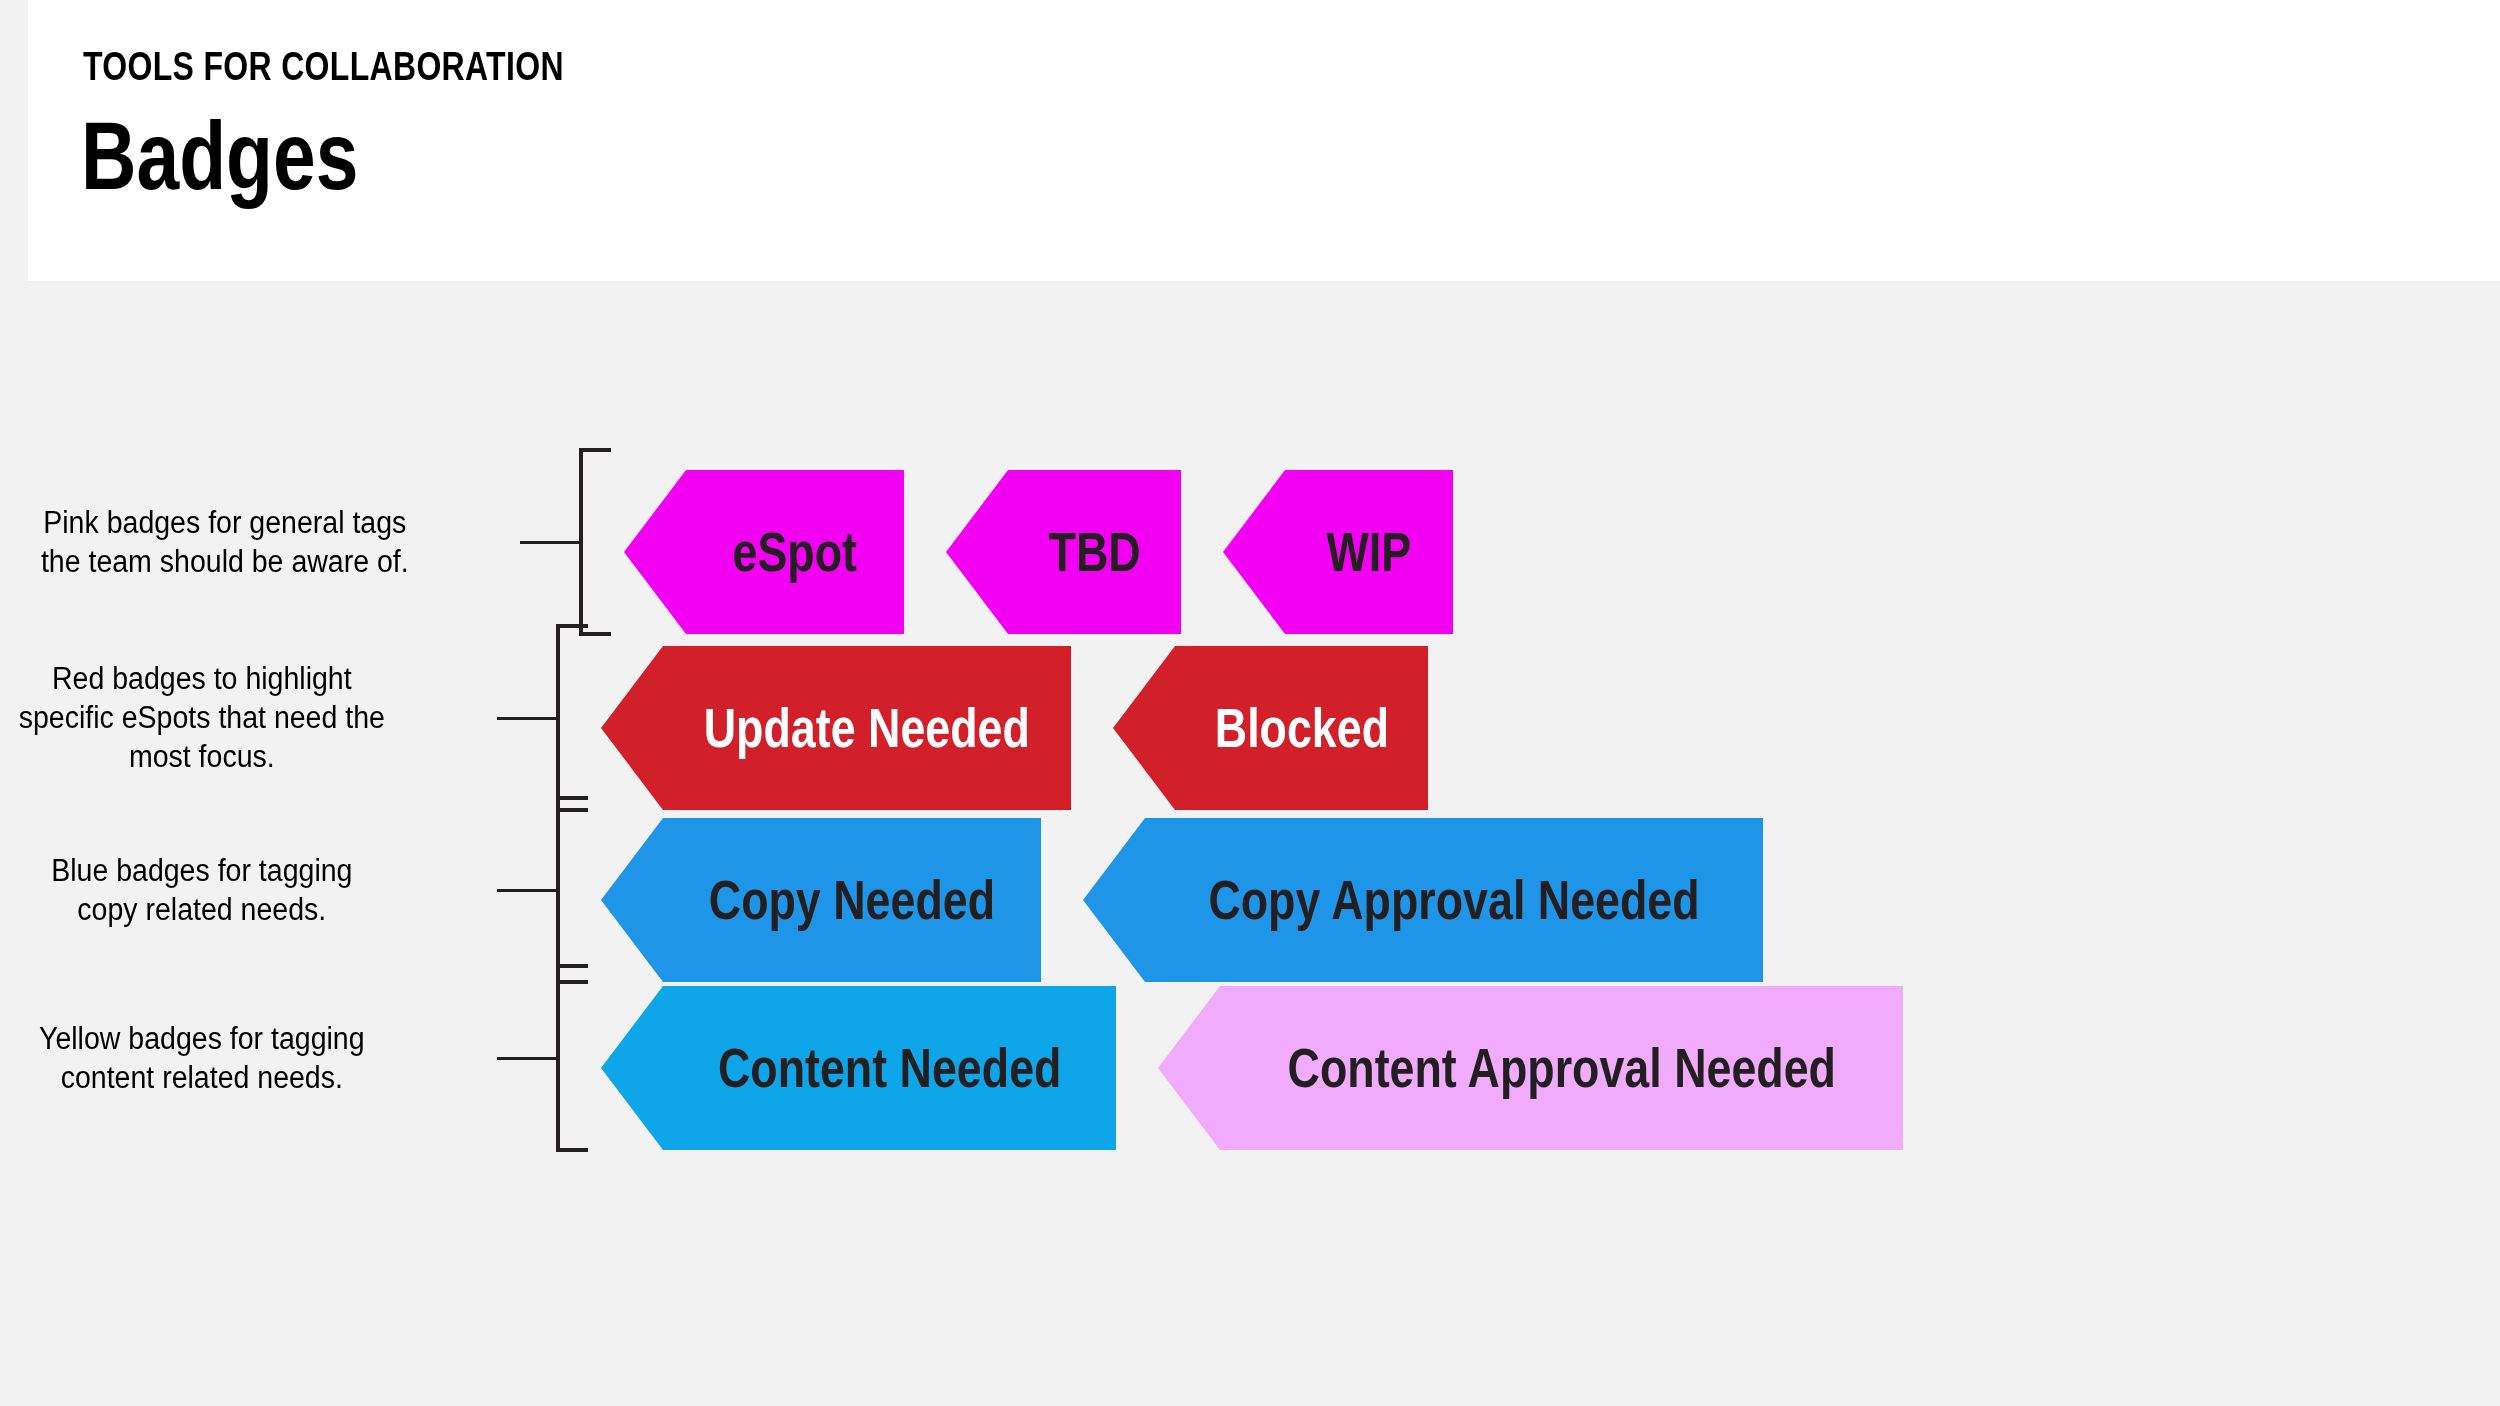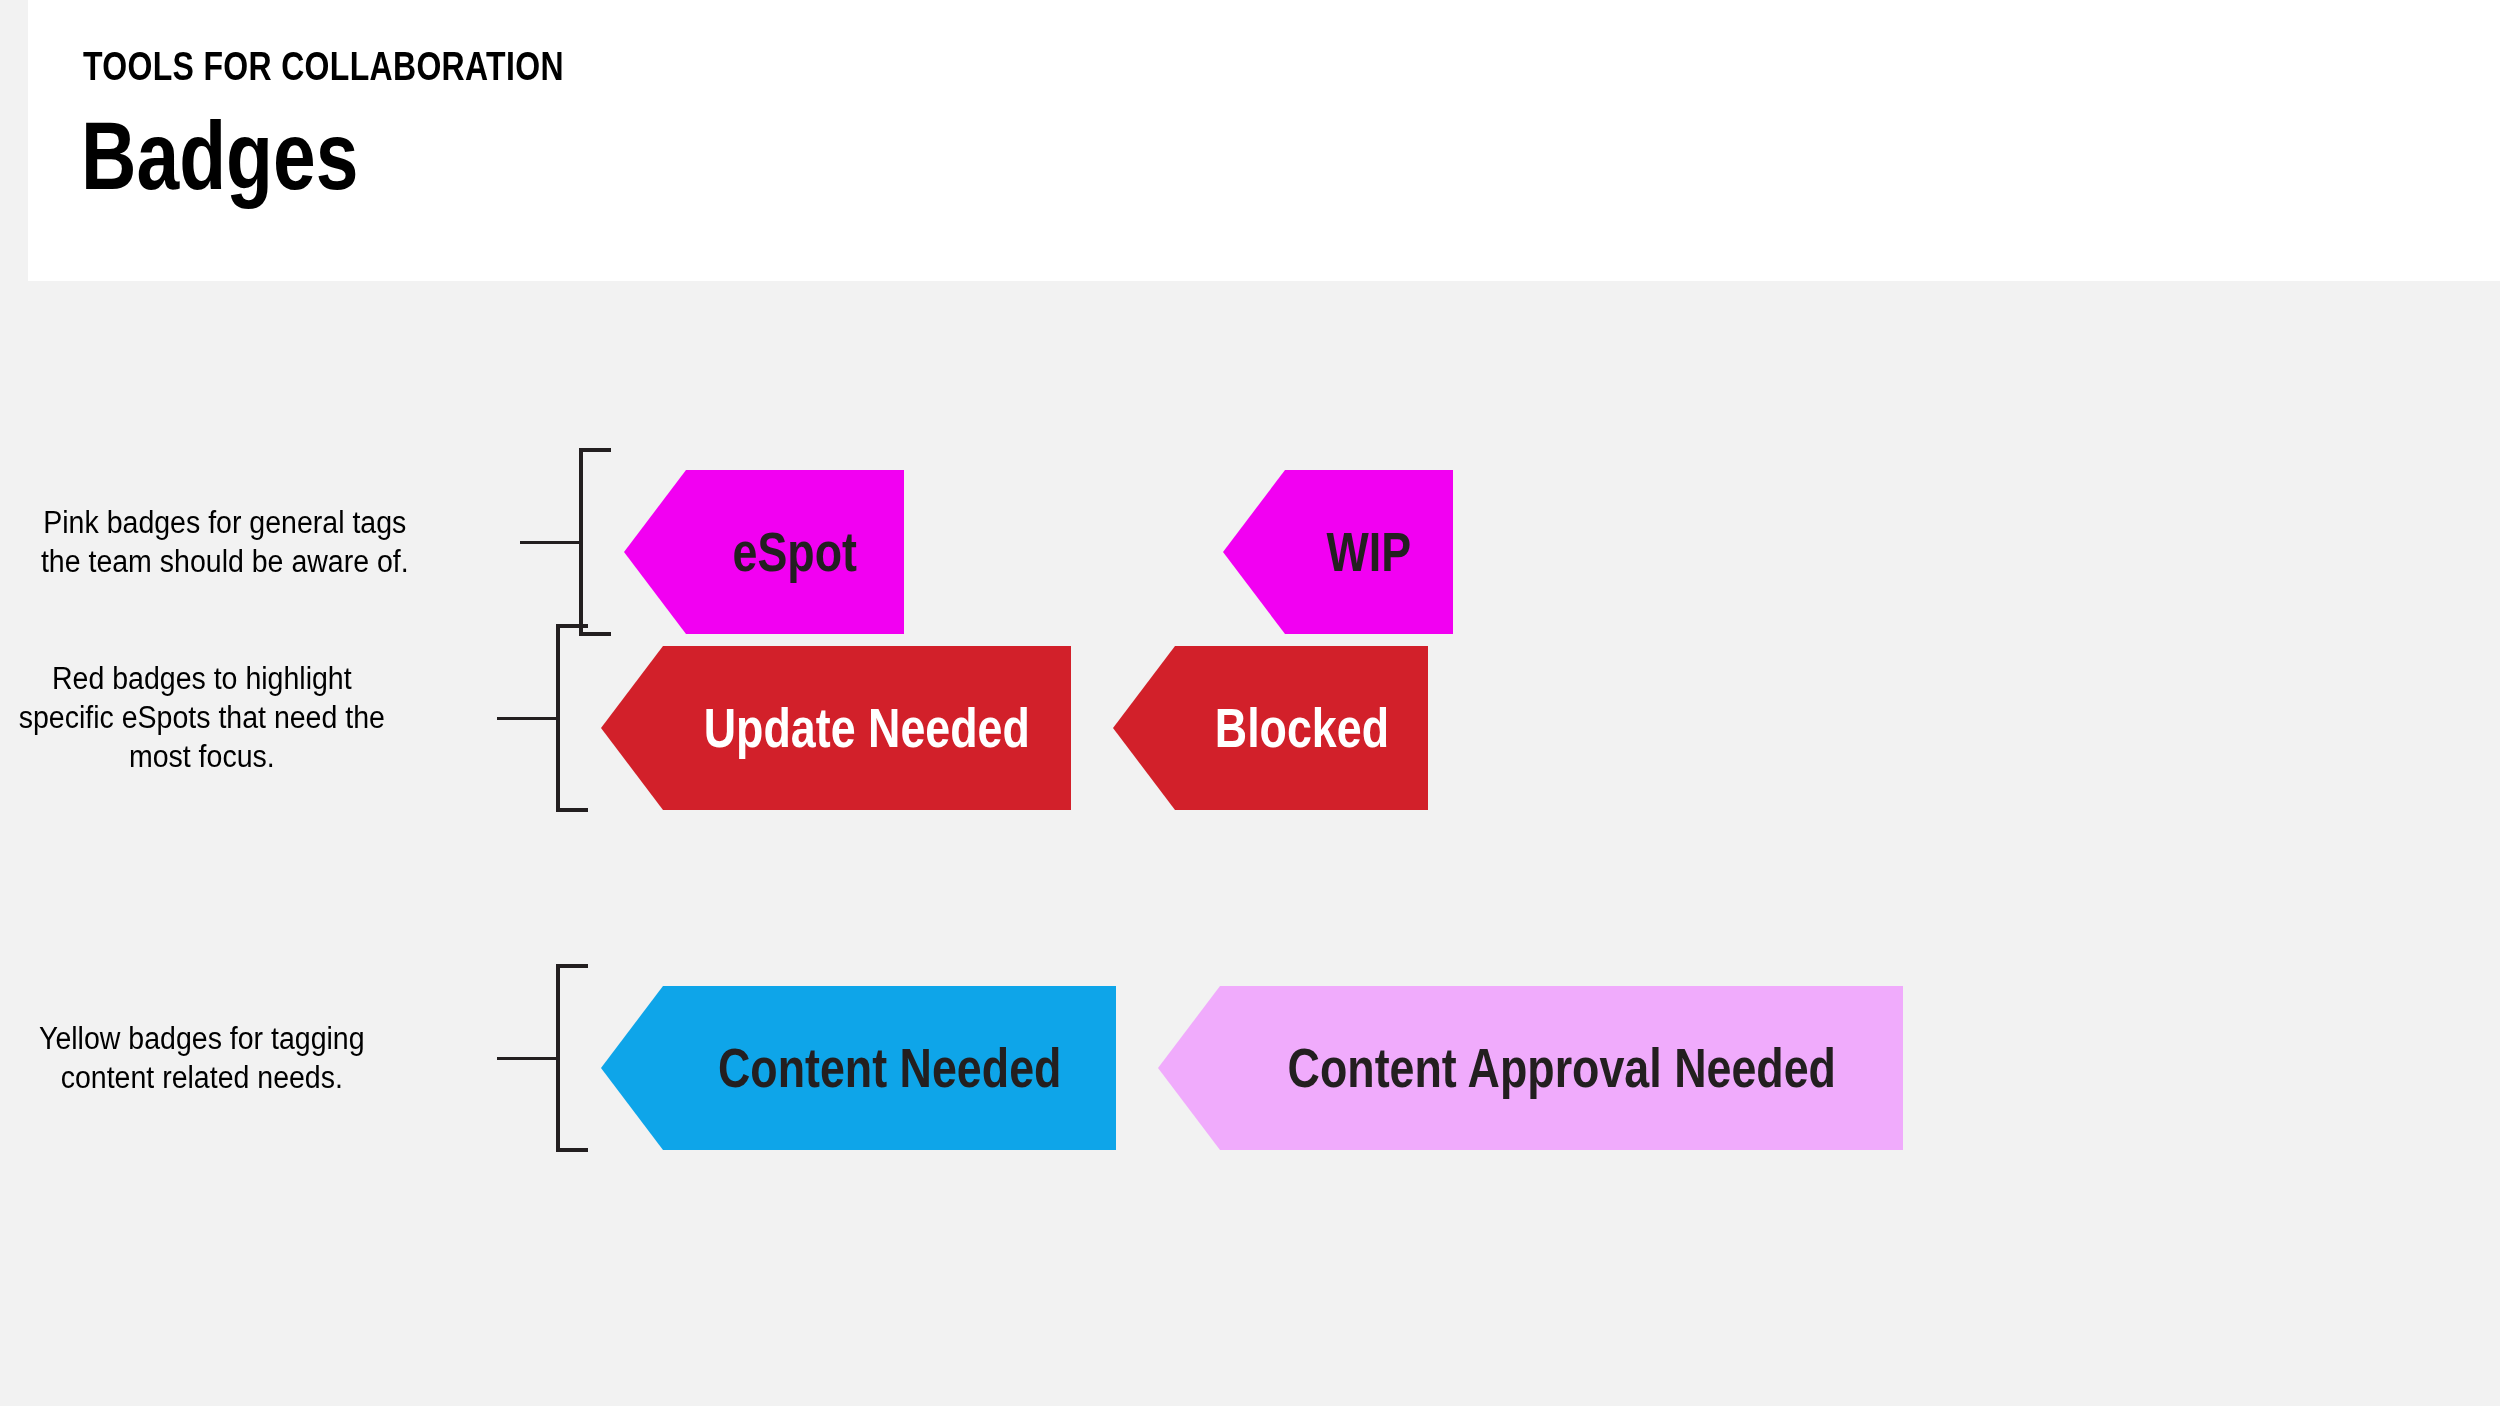--- a/index.html
+++ b/index.html
@@ -110,39 +110,56 @@
     <div class="row" style="top: 189px; height: 144px; margin-left: 23px;">
       <div class="row-label" style="top: 50%; transform: translateY(-50%) scaleX(0.92);">Pink badges for general tags
 the team should be aware of.</div>
       <div class="stem" style="top: 71px;"></div>
       <div class="spine" style="top: -22px; height: 188px;"></div>
       <div class="tick" style="top: -22px;"></div>
       <div class="tick" style="top: 162px;"></div>
       <div class="badge dark" style="left: 601px; width: 280px; background: rgb(242, 0, 242);">
         <span class="badge-label">eSpot</span>
       </div>
+      <div class="badge dark" style="left: 923px; width: 235px; background: rgb(242, 0, 242);">
+        <span class="badge-label">TBD</span>
+      </div>
       <div class="badge dark" style="left: 1200px; width: 230px; background: rgb(242, 0, 242);">
         <span class="badge-label">WIP</span>
       </div>
     </div>
     <div class="row" style="top: 365px; height: 144px;">
       <div class="row-label" style="top: 50%; transform: translateY(-50%) scaleX(0.92);">Red badges to highlight
 specific eSpots that need the
 most focus.</div>
       <div class="stem" style="top: 71px;"></div>
       <div class="spine" style="top: -22px; height: 188px;"></div>
       <div class="tick" style="top: -22px;"></div>
       <div class="tick" style="top: 162px;"></div>
       <div class="badge light" style="left: 601px; width: 470px; background: rgb(210, 32, 42);">
         <span class="badge-label">Update Needed</span>
       </div>
       <div class="badge light" style="left: 1113px; width: 315px; background: rgb(210, 32, 42);">
         <span class="badge-label">Blocked</span>
       </div>
     </div>
+    <div class="row" style="top: 537px; height: 144px;">
+      <div class="row-label" style="top: 50%; transform: translateY(-50%) scaleX(0.92);">Blue badges for tagging
+copy related needs.</div>
+      <div class="stem" style="top: 71px;"></div>
+      <div class="spine" style="top: -22px; height: 188px;"></div>
+      <div class="tick" style="top: -22px;"></div>
+      <div class="tick" style="top: 162px;"></div>
+      <div class="badge dark" style="left: 601px; width: 440px; background: rgb(31, 149, 232);">
+        <span class="badge-label">Copy Needed</span>
+      </div>
+      <div class="badge dark" style="left: 1083px; width: 680px; background: rgb(31, 149, 232);">
+        <span class="badge-label">Copy Approval Needed</span>
+      </div>
+    </div>
     <div class="row" style="top: 705px; height: 144px;">
       <div class="row-label" style="top: 50%; transform: translateY(-50%) scaleX(0.92);">Yellow badges for tagging
 content related needs.</div>
       <div class="stem" style="top: 71px;"></div>
       <div class="spine" style="top: -22px; height: 188px;"></div>
       <div class="tick" style="top: -22px;"></div>
       <div class="tick" style="top: 162px;"></div>
       <div class="badge dark" style="left: 601px; width: 515px; background: #0ea5e9;">
         <span class="badge-label">Content Needed</span>
       </div>

